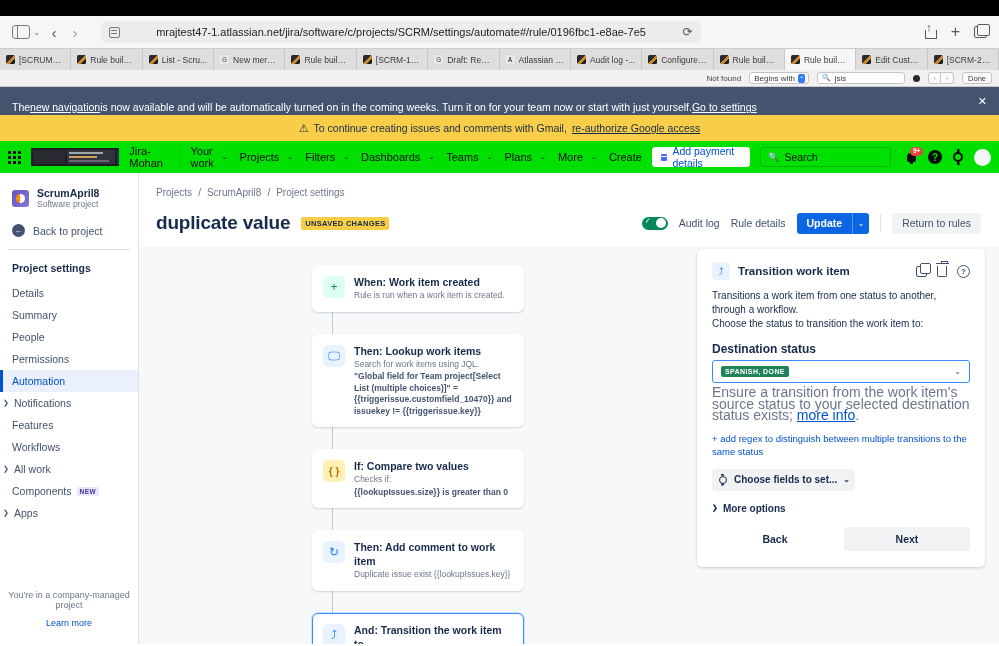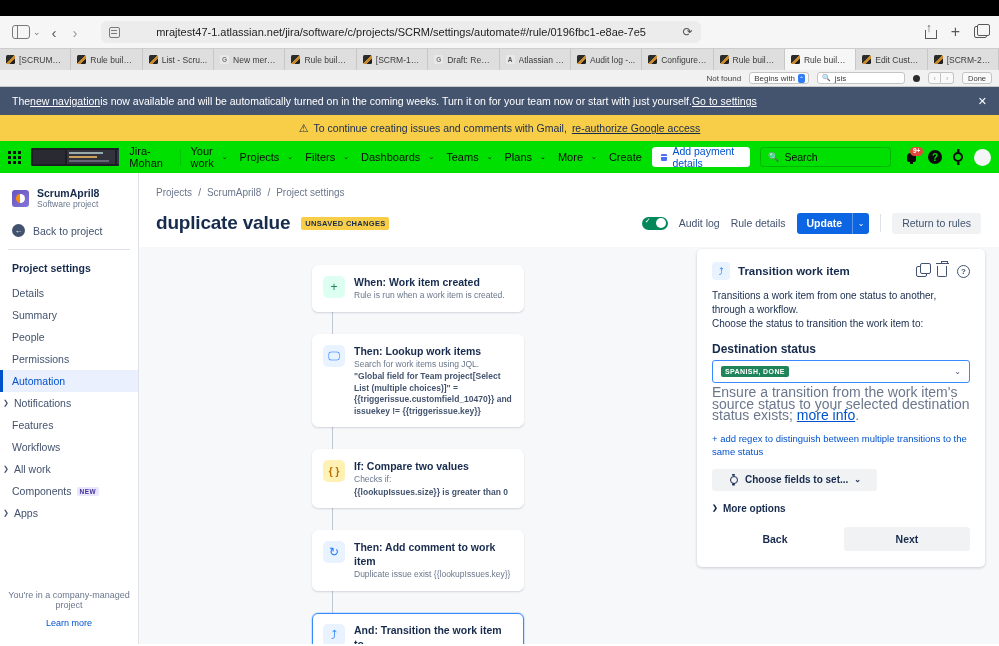--- a/index.html
+++ b/index.html
@@ -67,22 +67,22 @@
   .find-nav { display:flex; }
   .find-nav span { width:13px;height:12px;border:1px solid #c4c4c4; display:flex;align-items:center;
      justify-content:center; font-size:7px; color:#aaa; background:#fafafa;}
   .find-nav span:first-child{border-radius:3px 0 0 3px;}
   .find-nav span:last-child{border-radius:0 3px 3px 0;border-left:none;}
   .find-done { border:1px solid #c4c4c4; border-radius:3px; background:#fafafa; padding:0 5px; height:12px;
      display:flex; align-items:center; font-size:7.5px;}
 
   
   .banner-nav {
-    background:#44546F; color:#fff; height:28px; display:flex; align-items:center;
-    padding:4px 12px; font-size:10.5px; position:relative;
+    background:#44546F; color:#fff; height:28px; display:flex; align-items:flex-start;
+    padding:14px 12px; font-size:10.5px; position:relative;
   }
   .banner-nav a { color:#fff; text-decoration:underline; }
   .banner-close { position:absolute; right:12px; top:50%; transform:translateY(-50%); font-size:11px; cursor:pointer;}
   .banner-gmail {
     background:#F8CD48; height:26px; display:flex; align-items:center; justify-content:center;
     font-size:10.5px; color:#172B4D; gap:5px;
   }
   .banner-gmail a { color:#172B4D; text-decoration:underline; }
   .warn-tri { color:#172B4D; font-size:11px; }
 
@@ -221,21 +221,21 @@
   .field-label { font-size:12px; font-weight:bold; color:#172B4D; margin-top:11px; }
   .select-box { margin-top:4px; height:23px; border:1.6px solid #388BFF; border-radius:3px; background:#fff;
      display:flex; align-items:center; padding:0 8px; cursor:pointer; }
   .select-box .chev { margin-left:auto; font-size:8px; color:#42526E; }
   .pill-green { background:#1F845A; color:#fff; font-size:7px; font-weight:bold; letter-spacing:.4px;
      border-radius:2px; padding:2px 4px; }
   .helptext { font-size:14px; color:#6B778C; line-height:11.5px; margin-top:4px; }
   .helptext a { color:#0052CC; }
   .link-regex { font-size:9.5px; color:#0052CC; line-height:13px; margin-top:10px; cursor:pointer; }
   .btn-fields { margin-top:11px; background:#F1F2F4; border:none; border-radius:3px; height:22px;
-     display:inline-flex; align-items:center; gap:6px; padding:0 16px; font-size:10px; color:#172B4D;
+     display:inline-flex; align-items:center; gap:6px; padding:0 5px; font-size:10px; color:#172B4D;
      font-weight:bold; cursor:pointer; font-family:inherit;}
   .gear-sm { width:11px;height:11px;position:relative; }
   .gear-sm:before{content:"";position:absolute;inset:1.5px;border:1.6px solid #172B4D;border-radius:50%;}
   .gear-sm:after{content:"";position:absolute;left:4.2px;top:-0.5px;width:2.6px;height:12px;background:#172B4D;
      clip-path:polygon(0 0,100% 0,100% 18%,0 18%,0 82%,100% 82%,100% 100%,0 100%);}
   .more-options { margin-top:12px; display:flex; align-items:center; gap:5px; font-size:10px; color:#172B4D;
      font-weight:bold; cursor:pointer; }
   .more-options .arrow { font-size:7px; }
   .panel-foot { margin-top:13px; display:flex; gap:6px; }
   .btn-back { flex:1; background:#fff; border:none; height:24px; font-size:10.5px; font-weight:bold;

